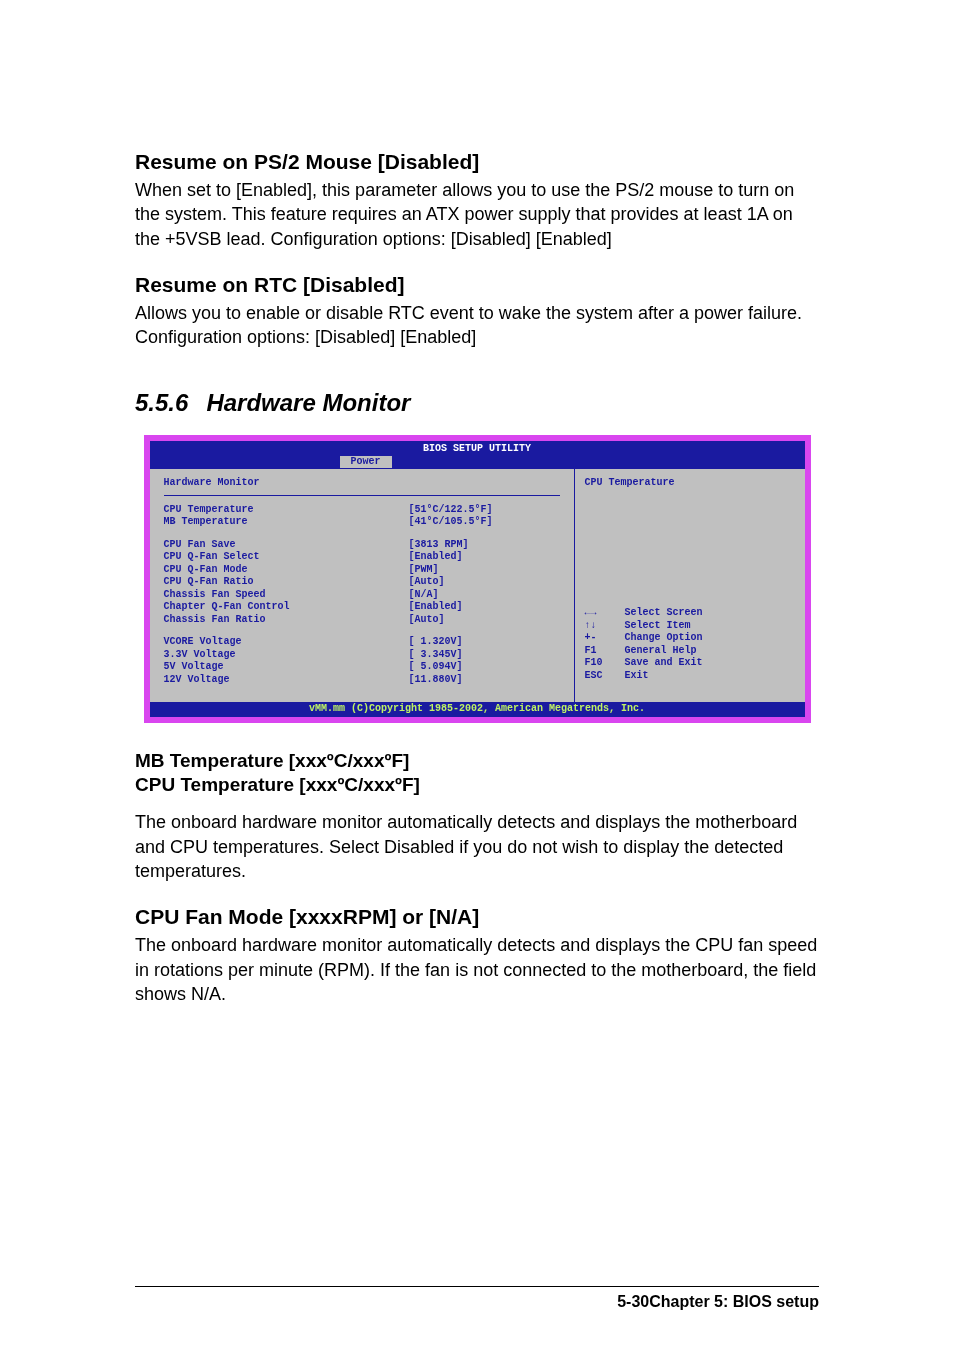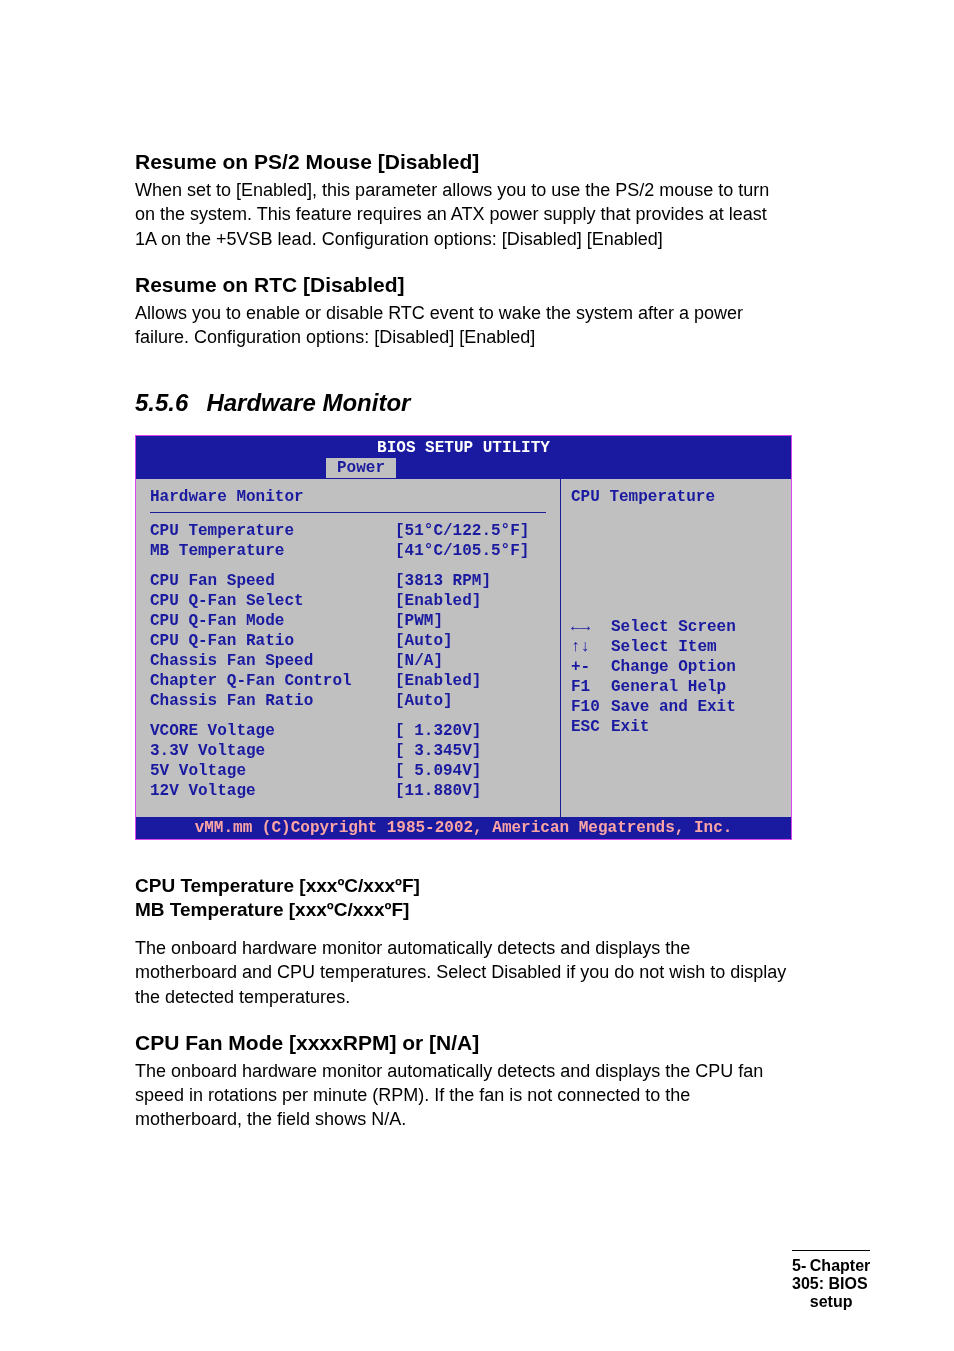--- a/index.html
+++ b/index.html
@@ -9,20 +9,21 @@
       margin: 0;
       background: #fff;
     }
     .page {
       width: 954px;
       min-height: 1351px;
       box-sizing: border-box;
       padding: 150px 135px 40px 135px;
       position: relative;
       display: flex;
+      flex-direction: column;
     }
     .content {
       flex: 1;
     }
     h3.option-title {
       font-size: 21px;
       font-weight: bold;
       margin: 0 0 4px 0;
     }
     p.body {
@@ -31,24 +32,24 @@
     }
     h2.section-num {
       font-size: 24px;
       font-weight: bold;
       margin: 40px 0 18px 0;
       font-style: italic;
     }
     h2.section-num .num { margin-right: 18px; }
     .bios {
       width: 655px;
-      margin: 0 auto 34px auto;
-      border: 1px solid #d946ef;
+      margin: 0 auto 26px auto;
+      border: 6px solid #d946ef;
       font-family: "Courier New", monospace;
-      font-size: 16px;
+      font-size: 10px;
       line-height: 1.25;
     }
     .bios-title {
       background: #1a1aa0;
       color: #fff;
       text-align: center;
       font-weight: bold;
       padding: 2px 0 0 0;
     }
     .bios-tabs {
@@ -90,38 +91,38 @@
     }
     .bios-row { display: flex; }
     .bios-label { width: 245px; }
     .bios-val { }
     .bios-group { margin-bottom: 10px; }
     .bios-right .help-top { min-height: 130px; }
     .bios-nav-row { display: flex; }
     .bios-nav-key { width: 40px; }
     .bios-footer {
       background: #1a1aa0;
-      color: #fca5a5;
+      color: #bef264;
       text-align: center;
       font-weight: bold;
       padding: 1px 0;
     }
     h3.sub-title {
       font-size: 19px;
       font-weight: bold;
       margin: 0;
       line-height: 1.25;
     }
     .sub-block { margin-bottom: 14px; }
     .footer {
       margin-top: auto;
       border-top: 1px solid #000;
       padding-top: 6px;
       display: flex;
-      justify-content: space-between;
+      justify-content: flex-end;
       font-size: 16px;
       font-weight: bold;
     }
   </style>
 </head>
 <body>
 
 <div class="page">
   <div class="content">
 
@@ -150,21 +151,21 @@
                 <span class="bios-val">[51°C/122.5°F]</span>
               </div>
           <div class="bios-row">
                 <span class="bios-label">MB Temperature</span>
                 <span class="bios-val">[41°C/105.5°F]</span>
               </div>
         </div>
 
         <div class="bios-group">
           <div class="bios-row">
-                <span class="bios-label">CPU Fan Speed</span>
+                <span class="bios-label">CPU Fan Save</span>
                 <span class="bios-val">[3813 RPM]</span>
               </div>
           <div class="bios-row">
                 <span class="bios-label">CPU Q-Fan Select</span>
                 <span class="bios-val">[Enabled]</span>
               </div>
           <div class="bios-row">
                 <span class="bios-label">CPU Q-Fan Mode</span>
                 <span class="bios-val">[PWM]</span>
               </div>
@@ -233,22 +234,22 @@
                 <span class="bios-nav-key">ESC</span>
                 <span>Exit</span>
               </div>
         </div>
       </div>
     </div>
     <div class="bios-footer">vMM.mm (C)Copyright 1985-2002, American Megatrends, Inc.</div>
   </div>
 
   <div class="sub-block">
+    <h3 class="sub-title">MB Temperature [xxxºC/xxxºF]</h3>
     <h3 class="sub-title">CPU Temperature [xxxºC/xxxºF]</h3>
-    <h3 class="sub-title">MB Temperature [xxxºC/xxxºF]</h3>
   </div>
   <p class="body">The onboard hardware monitor automatically detects and displays the motherboard and CPU temperatures. Select Disabled if you do not wish to display the detected temperatures.</p>
 
   <h3 class="option-title">CPU Fan Mode [xxxxRPM] or [N/A]</h3>
   <p class="body">The onboard hardware monitor automatically detects and displays the CPU fan speed in rotations per minute (RPM). If the fan is not connected to the motherboard, the field shows N/A.</p>
 
   </div>
 
   <div class="footer">
     <span>5-30</span>

